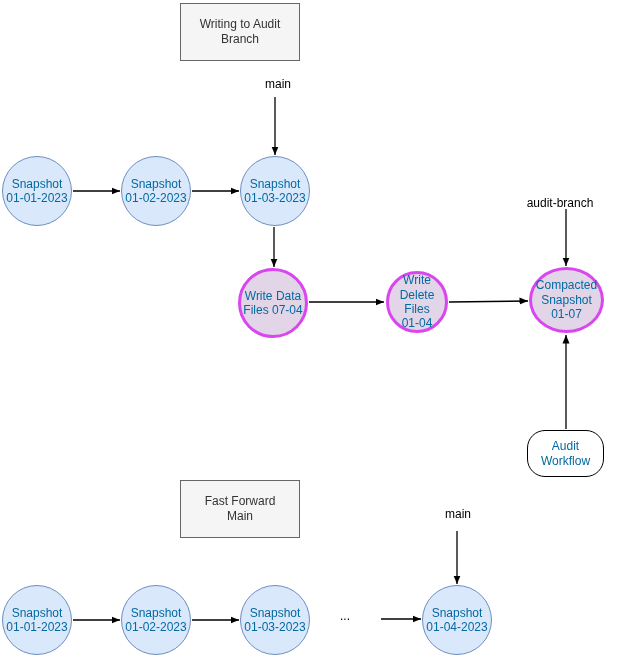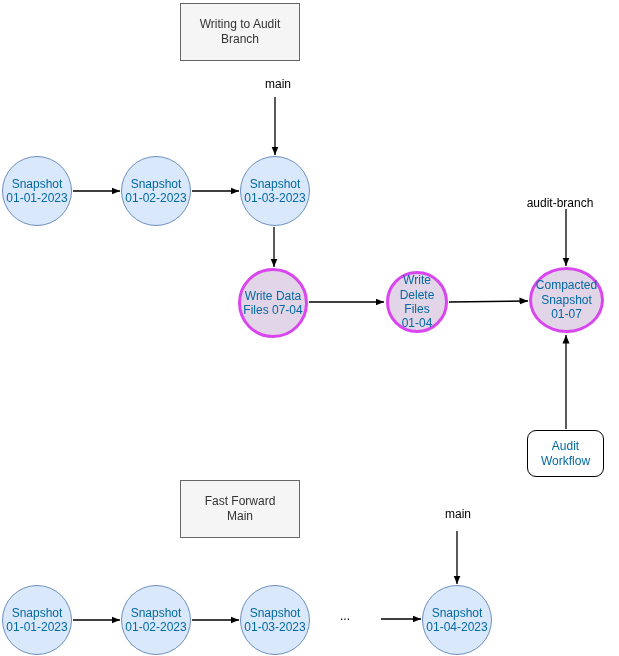--- a/index.html
+++ b/index.html
@@ -60,21 +60,21 @@
     justify-content: center;
     text-align: center;
     font-size: 12px;
     line-height: 1.25;
     box-sizing: border-box;
     padding: 2px 16px;
   }
   .roundedbox {
     background: #ffffff;
     border: 1px solid #000000;
-    border-radius: 9px;
+    border-radius: 18px;
   }
   .floatlabel {
     position: absolute;
     z-index: 1;
     transform: translate(-50%, -50%);
     font-size: 12px;
     color: #000000;
     white-space: nowrap;
     text-align: center;
   }

